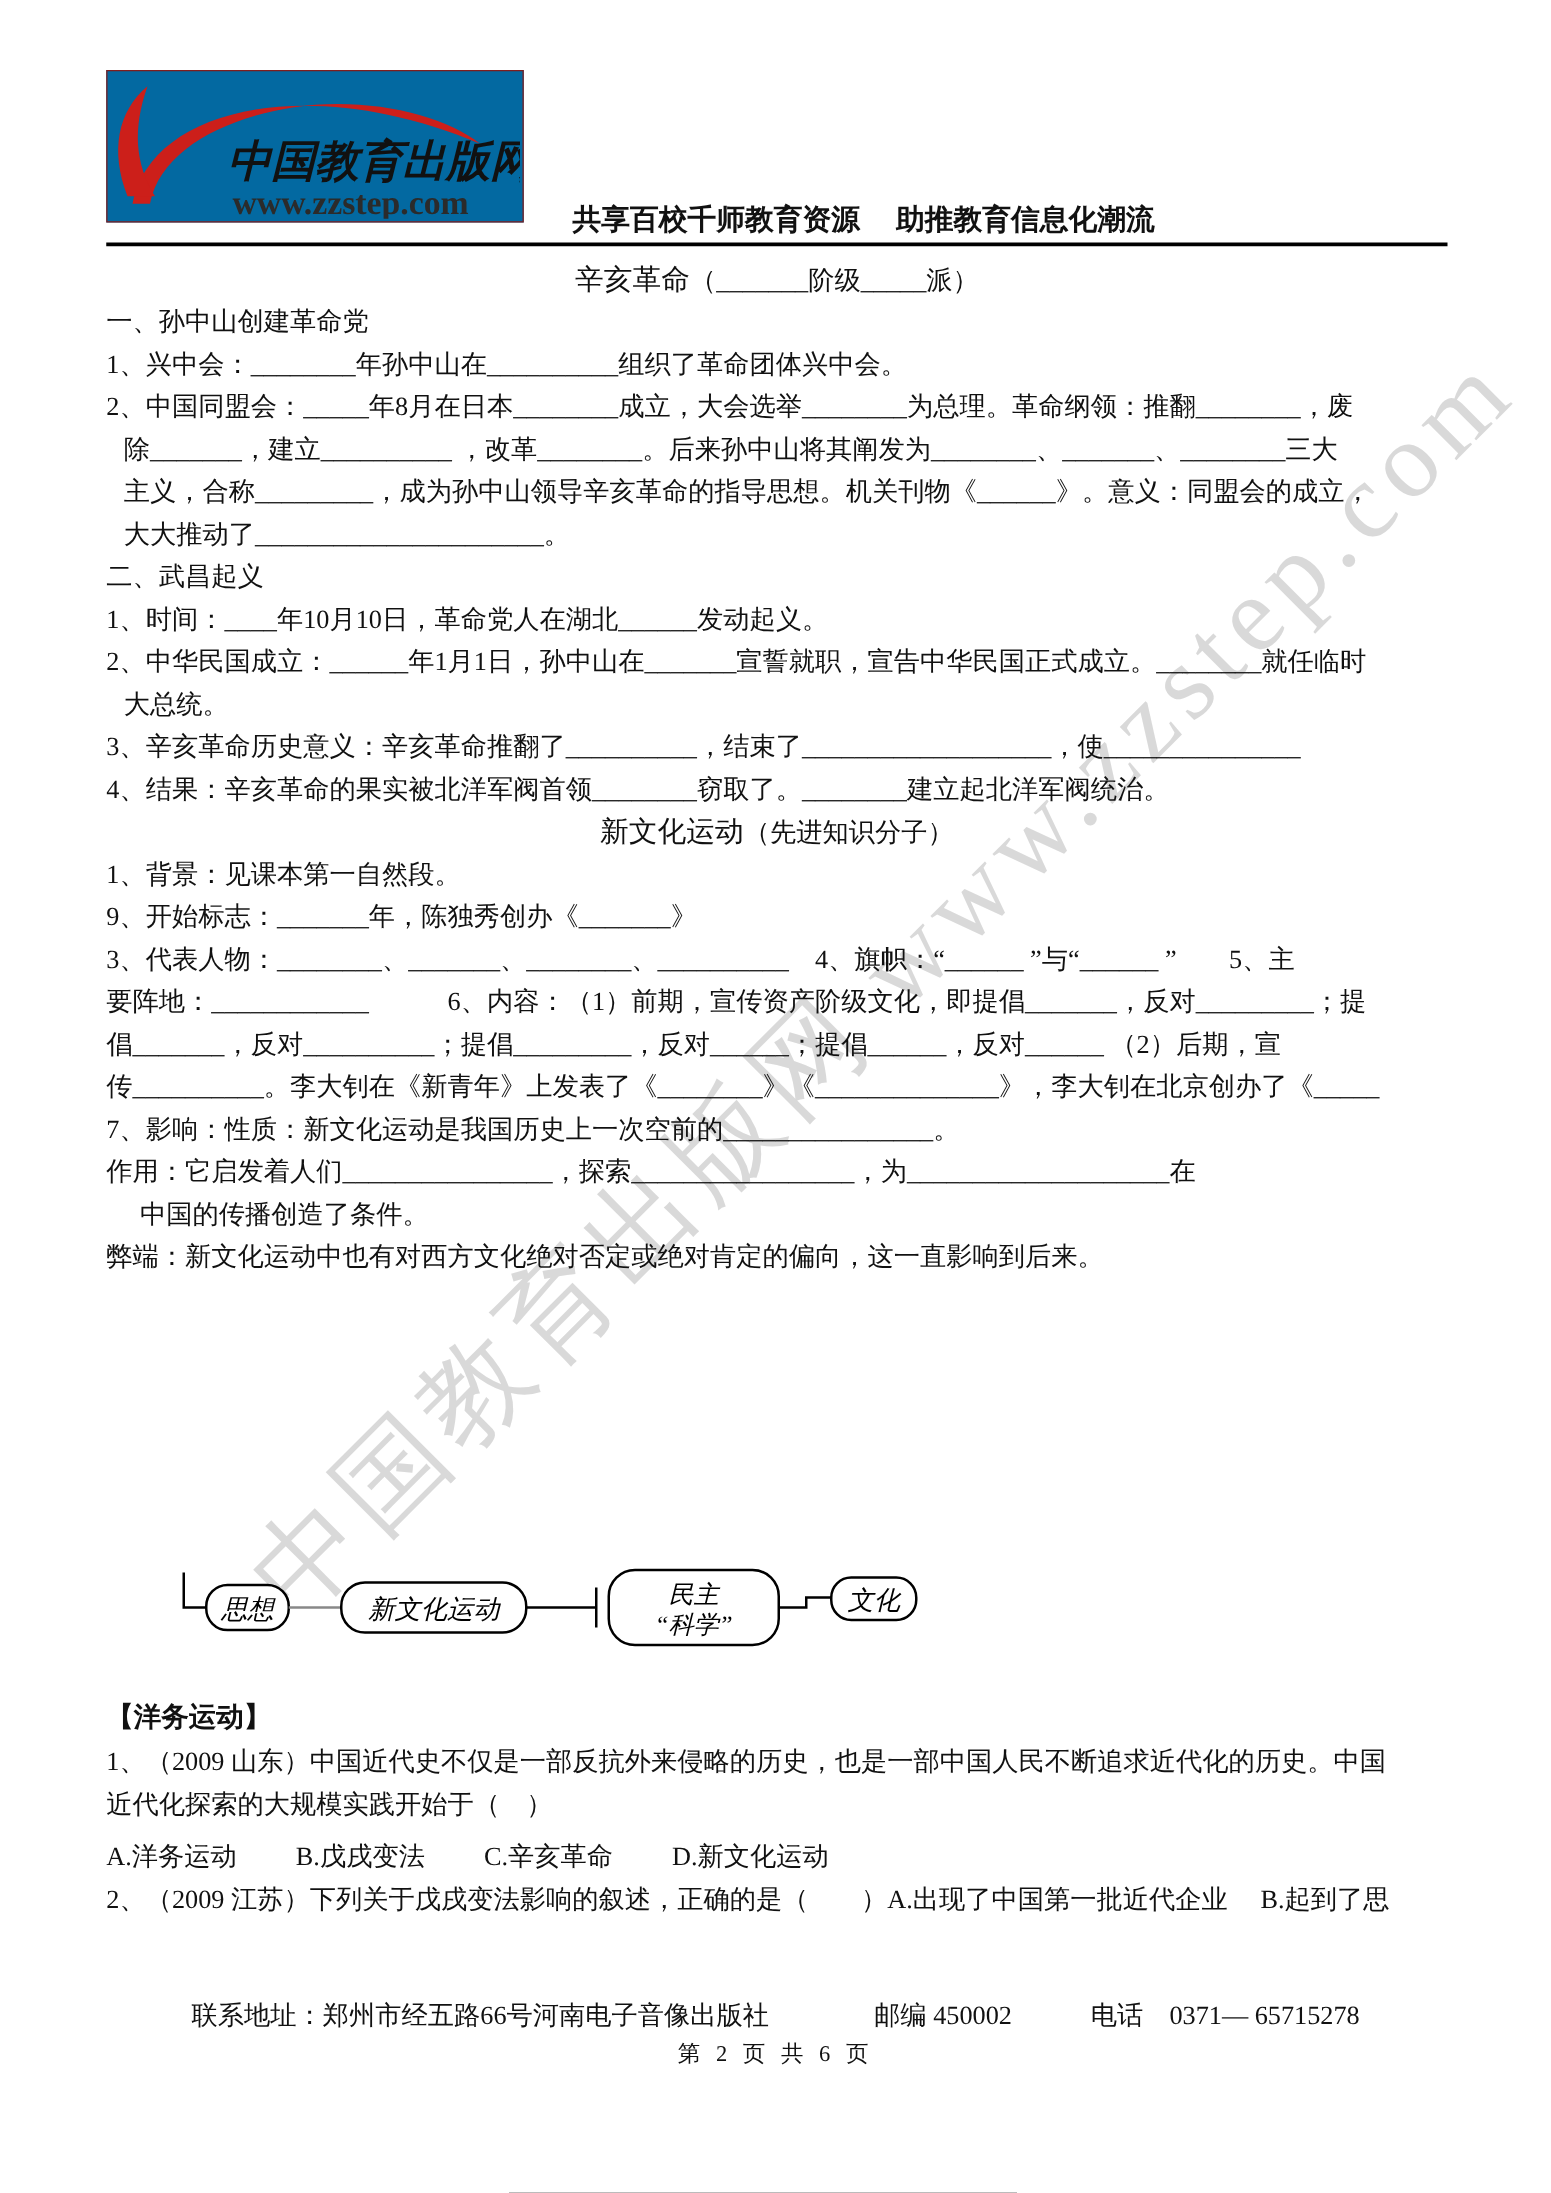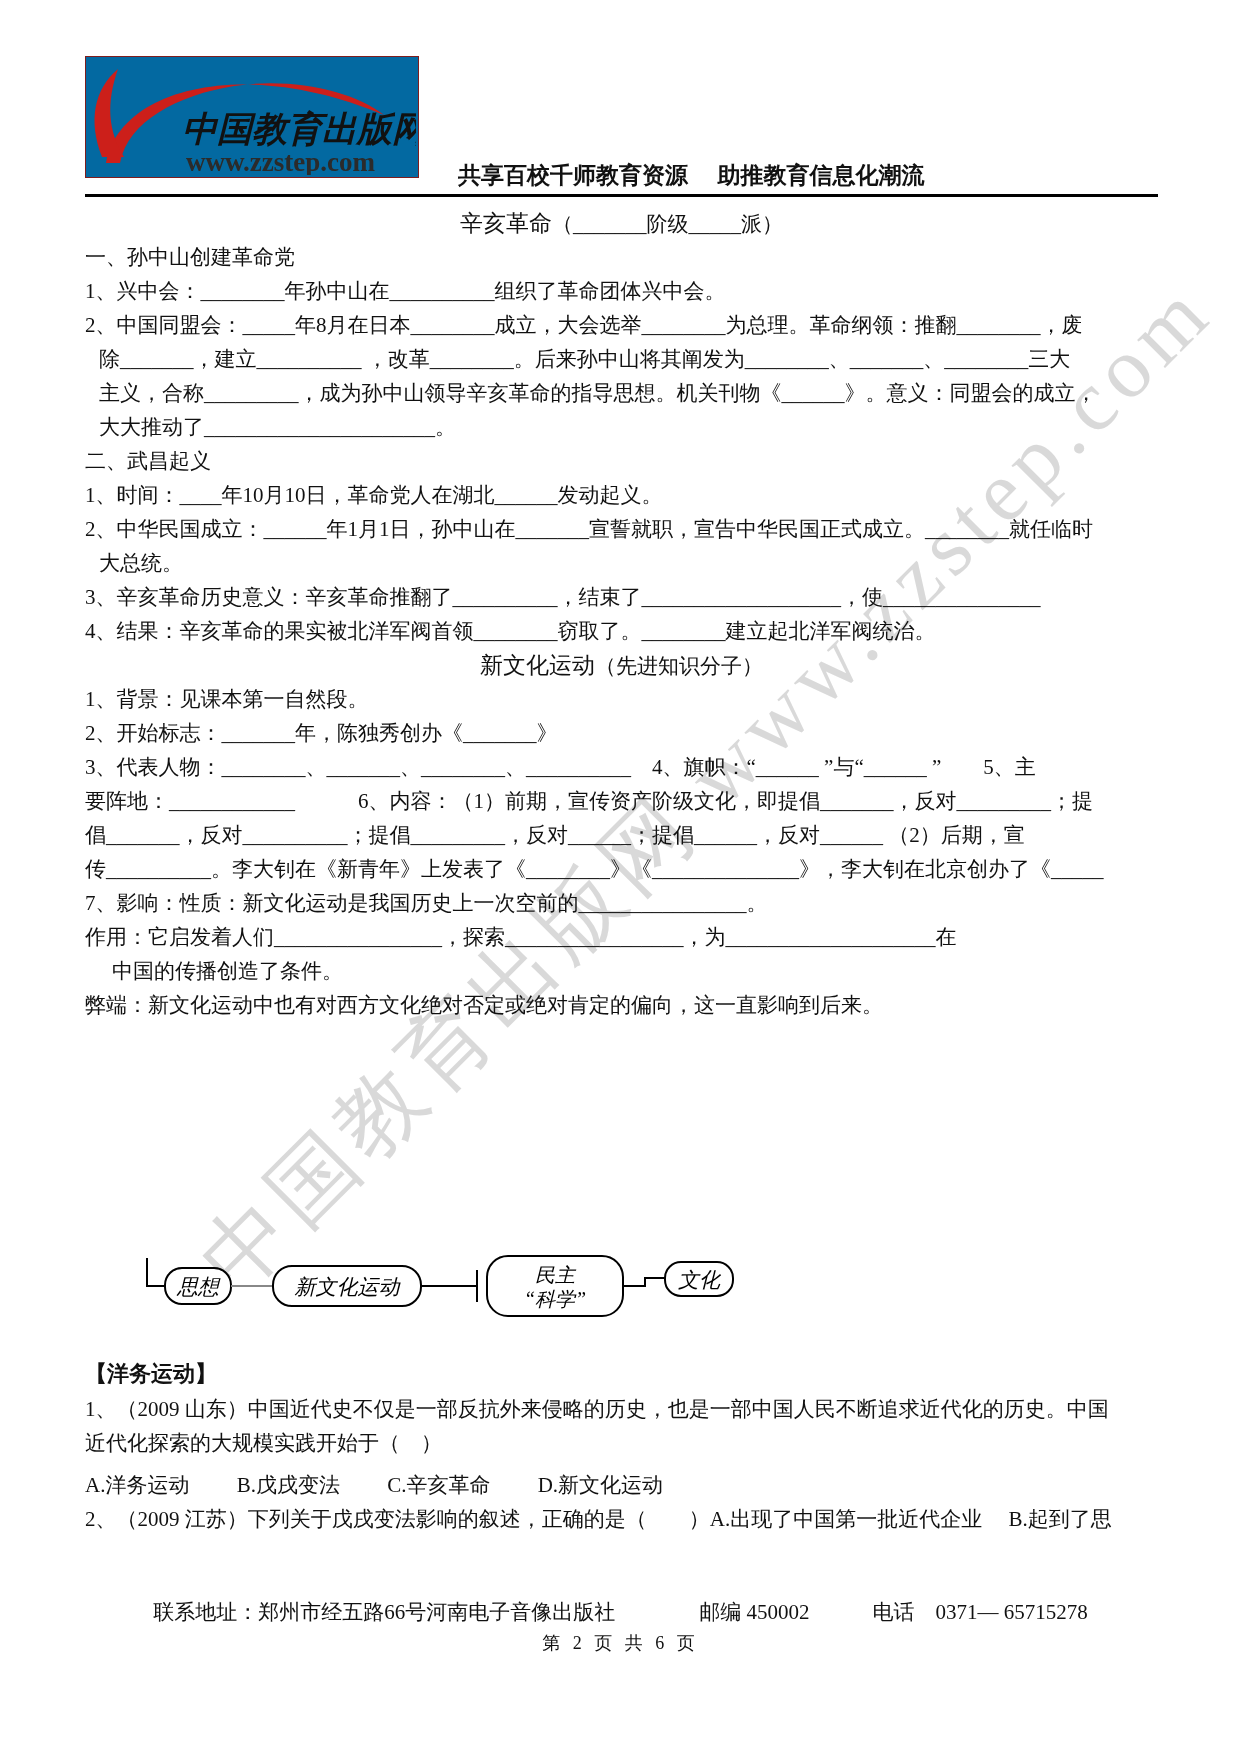--- a/index.html
+++ b/index.html
@@ -27,21 +27,21 @@
     font-family:"Liberation Serif","DejaVu Serif",serif;
   }
   
   .logo-box{
     position:absolute;left:85px;top:56px;width:332px;height:120px;
     border:1px solid #7f1d1d;background:#0369a1;z-index:2;
   }
   .tagline{
     position:absolute;left:458px;top:160px;
     font-size:23px;font-weight:bold;z-index:2;
-    font-family:Liberation Sans, sans-serif;
+    font-family:Liberation Serif, serif;
     white-space:nowrap;
   }
   .header-rule{
     position:absolute;left:85px;top:194px;width:1073px;height:3px;
     background:#000;z-index:2;
   }
   
   .content{
     position:absolute;left:85px;top:206px;width:1073px;z-index:1;
   }
@@ -102,21 +102,21 @@
     <div class="line">二、武昌起义</div>
     <div class="line">1、时间：____年10月10日，革命党人在湖北______发动起义。</div>
     <div class="line">2、中华民国成立：______年1月1日，孙中山在_______宣誓就职，宣告中华民国正式成立。________就任临时</div>
     <div class="line ind1">大总统。</div>
     <div class="line">3、辛亥革命历史意义：辛亥革命推翻了__________，结束了___________________，使_______________</div>
     <div class="line">4、结果：辛亥革命的果实被北洋军阀首领________窃取了。________建立起北洋军阀统治。</div>
 
     <div class="line center"><span class="bold-big">新文化运动</span><span>（先进知识分子）</span></div>
 
     <div class="line">1、背景：见课本第一自然段。</div>
-    <div class="line">2、开始标志：_______年，陈独秀创办《_______》</div>
+    <div class="line">9、开始标志：_______年，陈独秀创办《_______》</div>
     <div class="line">3、代表人物：________、_______、________、__________　4、旗帜：“______ ”与“______ ”　　5、主</div>
     <div class="line">要阵地：____________　　　6、内容：（1）前期，宣传资产阶级文化，即提倡_______，反对_________；提</div>
     <div class="line">倡_______，反对__________；提倡_________，反对______；提倡______，反对______ （2）后期，宣</div>
     <div class="line">传__________。李大钊在《新青年》上发表了《________》《______________》，李大钊在北京创办了《_____</div>
     <div class="line">7、影响：性质：新文化运动是我国历史上一次空前的________________。</div>
     <div class="line">作用：它启发着人们________________，探索_________________，为____________________在</div>
     <div class="line ind2">中国的传播创造了条件。</div>
     <div class="line">弊端：新文化运动中也有对西方文化绝对否定或绝对肯定的偏向，这一直影响到后来。</div>
 
 

